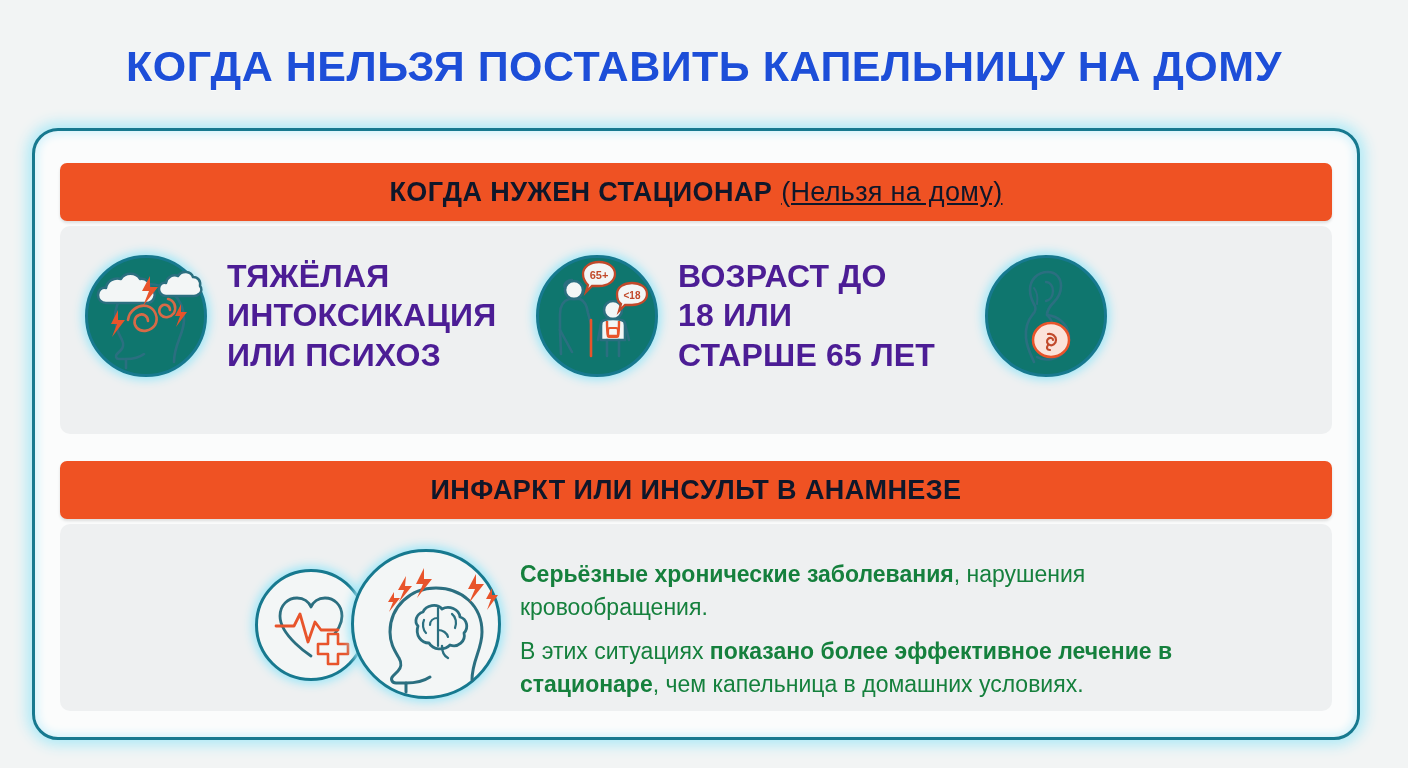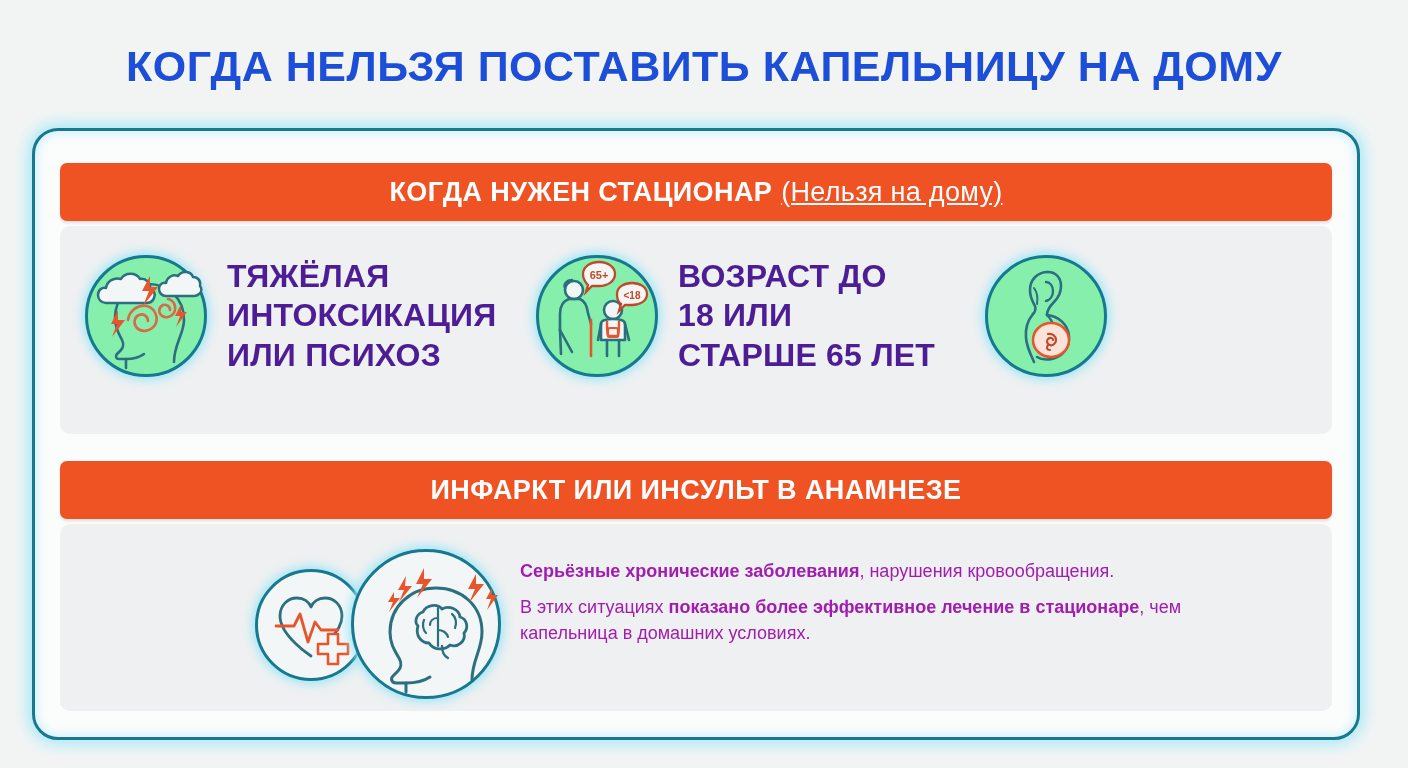--- a/index.html
+++ b/index.html
@@ -35,21 +35,21 @@
     box-shadow:0 0 14px 5px #aeeaf7, inset 0 0 9px 3px #d3f2fb;
   }
 
   
   .bar{
     position:absolute;
     background:#ef5223;
     border-radius:7px;
     box-sizing:border-box;
     display:flex;align-items:center;justify-content:center;
-    color:#ffffff;
+    color:#0f172a;
     box-shadow:0 2px 3px rgba(0,0,0,.12);
   }
   .bar1{left:60px;top:163px;width:1272px;height:58px;}
   .bar2{left:60px;top:461px;width:1272px;height:58px;}
   .bar-strong{font-size:27px;font-weight:bold;letter-spacing:.4px;}
   .bar-light{font-size:27px;font-weight:normal;letter-spacing:.3px;margin-left:9px;text-decoration:underline;}
 
   
   .panel{
     position:absolute;
@@ -62,21 +62,21 @@
 
   
   .item{position:absolute;display:flex;align-items:center;}
   .item1{left:85px;top:255px;}
   .item2{left:536px;top:255px;}
   .item3{left:985px;top:255px;}
 
   .circle{
     width:122px;height:122px;border-radius:50%;
     border:3px solid #17798f;
-    background:#86efac;
+    background:#0f766e;
     box-sizing:border-box;
     box-shadow:0 0 10px 3px #9fe7f8;
     position:relative;
     flex:none;
   }
   .circle svg{position:absolute;left:0;top:0;}
 
   .item-label{
     margin-left:20px;
     font-size:32px;
@@ -93,21 +93,21 @@
     position:absolute;border-radius:50%;
     border:3px solid #17798f;background:#f3f6f6;
     box-sizing:border-box;box-shadow:0 0 10px 3px #9fe7f8;
   }
   .c-heart{left:8px;top:22px;width:112px;height:112px;z-index:1;}
   .c-brain{left:104px;top:2px;width:150px;height:150px;z-index:2;}
   .c svg{position:absolute;left:0;top:0;}
 
   .body-text{
     position:absolute;left:520px;top:558px;width:740px;
-    font-size:18px;line-height:1.45;color:#a21caf;
+    font-size:23px;line-height:1.45;color:#15803d;
   }
   .body-text b{font-weight:bold;}
   .body-text p{margin:0 0 10px 0;}
   .body-text p:last-child{margin-bottom:0;}
 </style>
 </head>
 <body>
 
 <div class="page">
 

